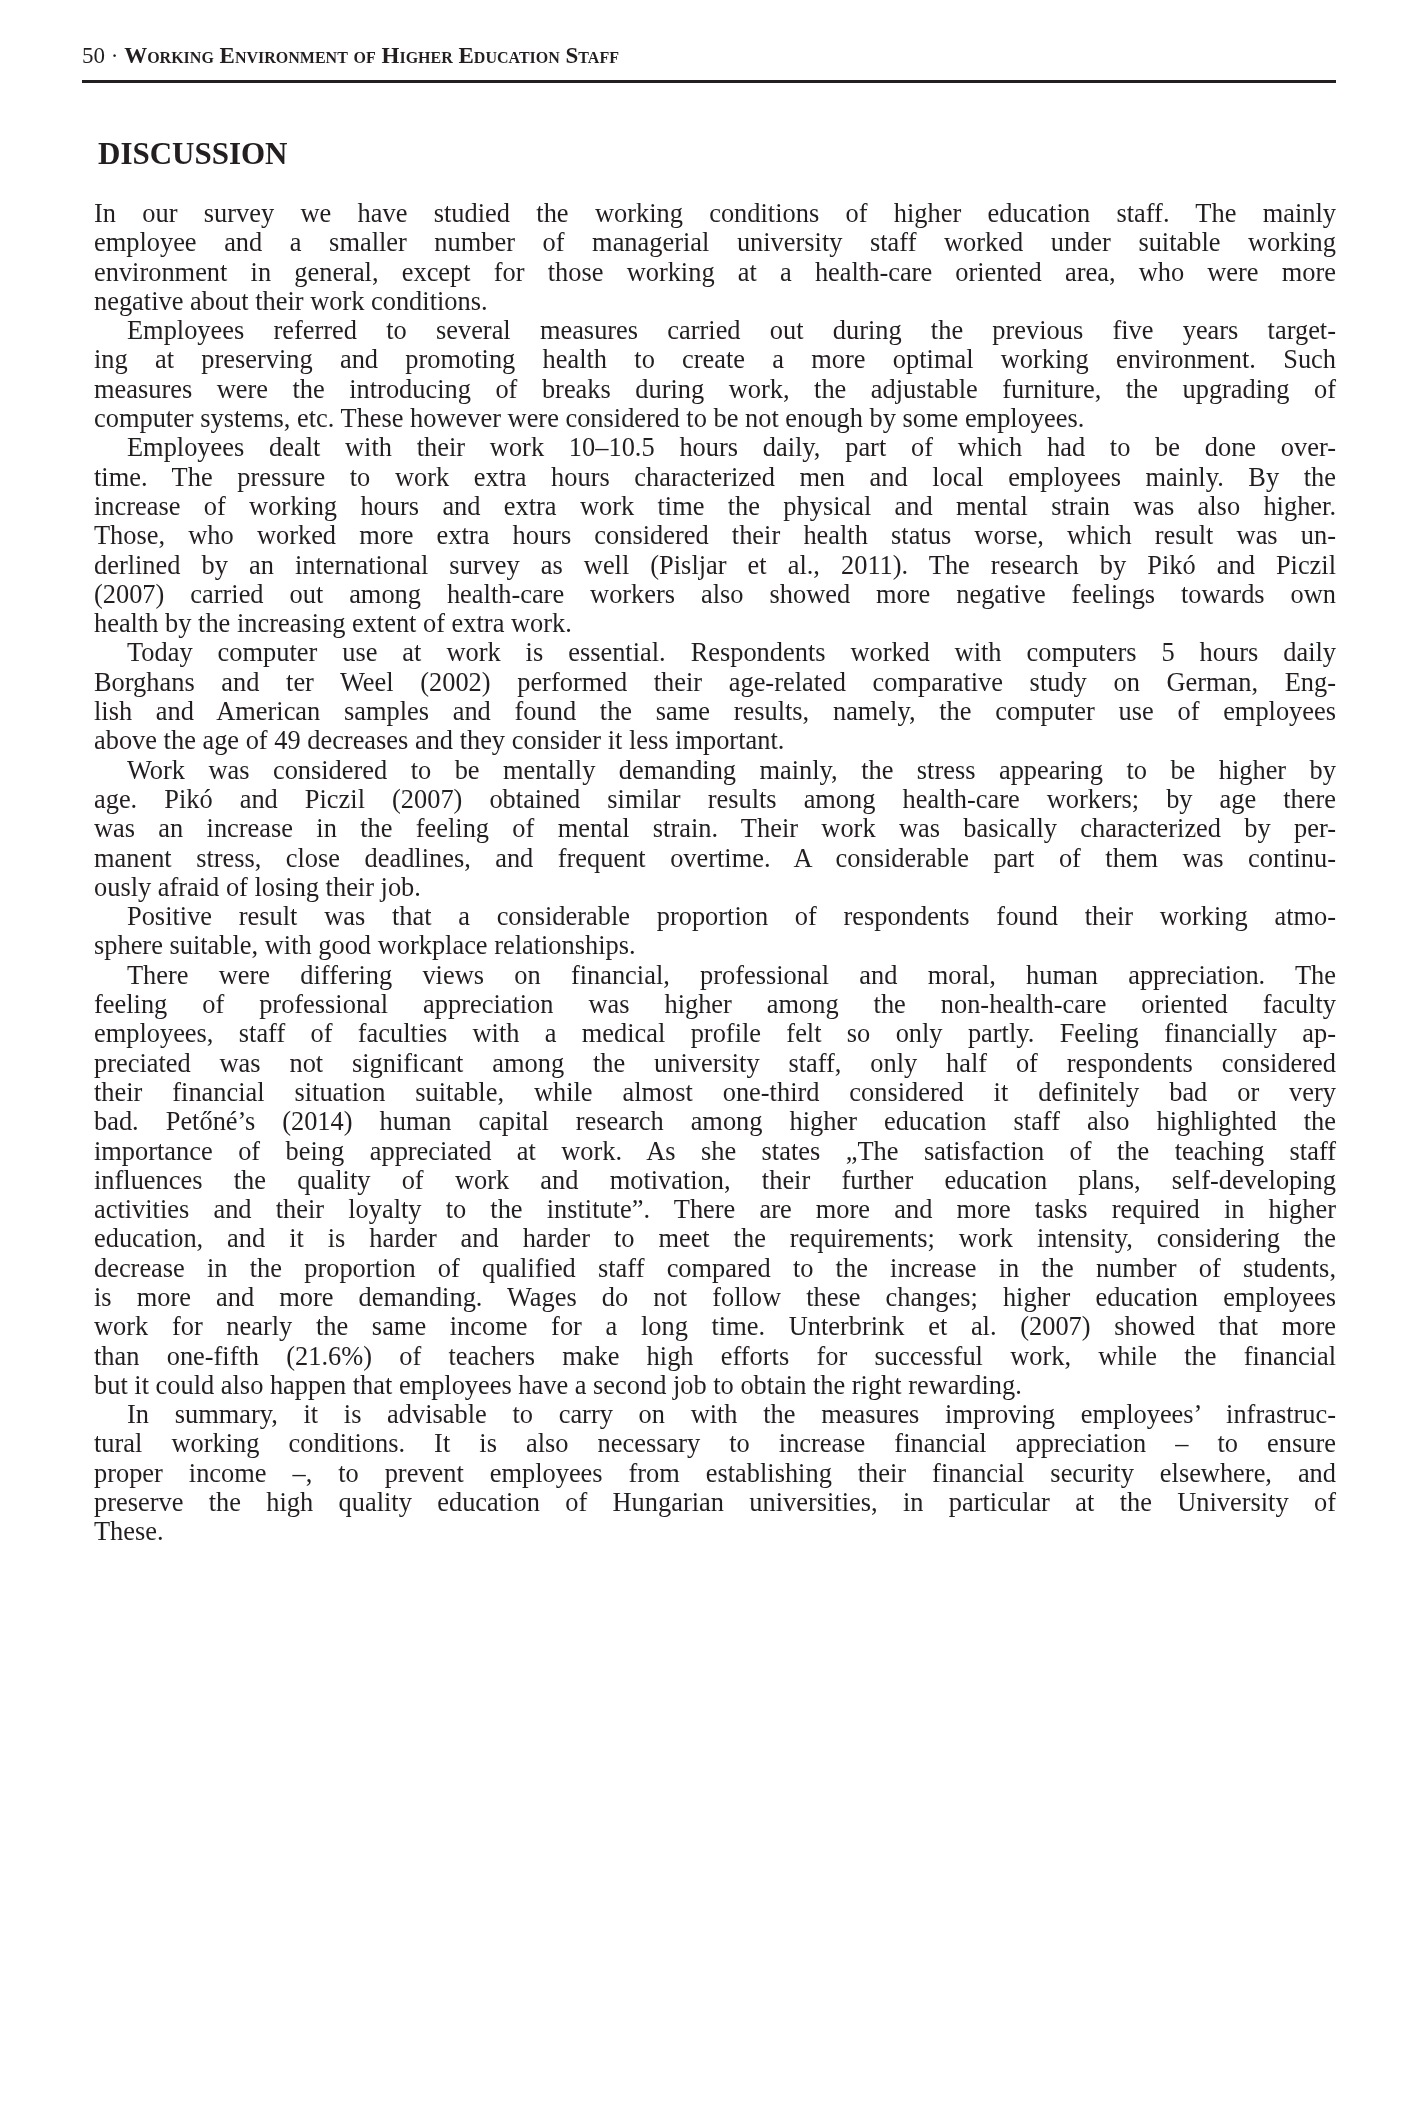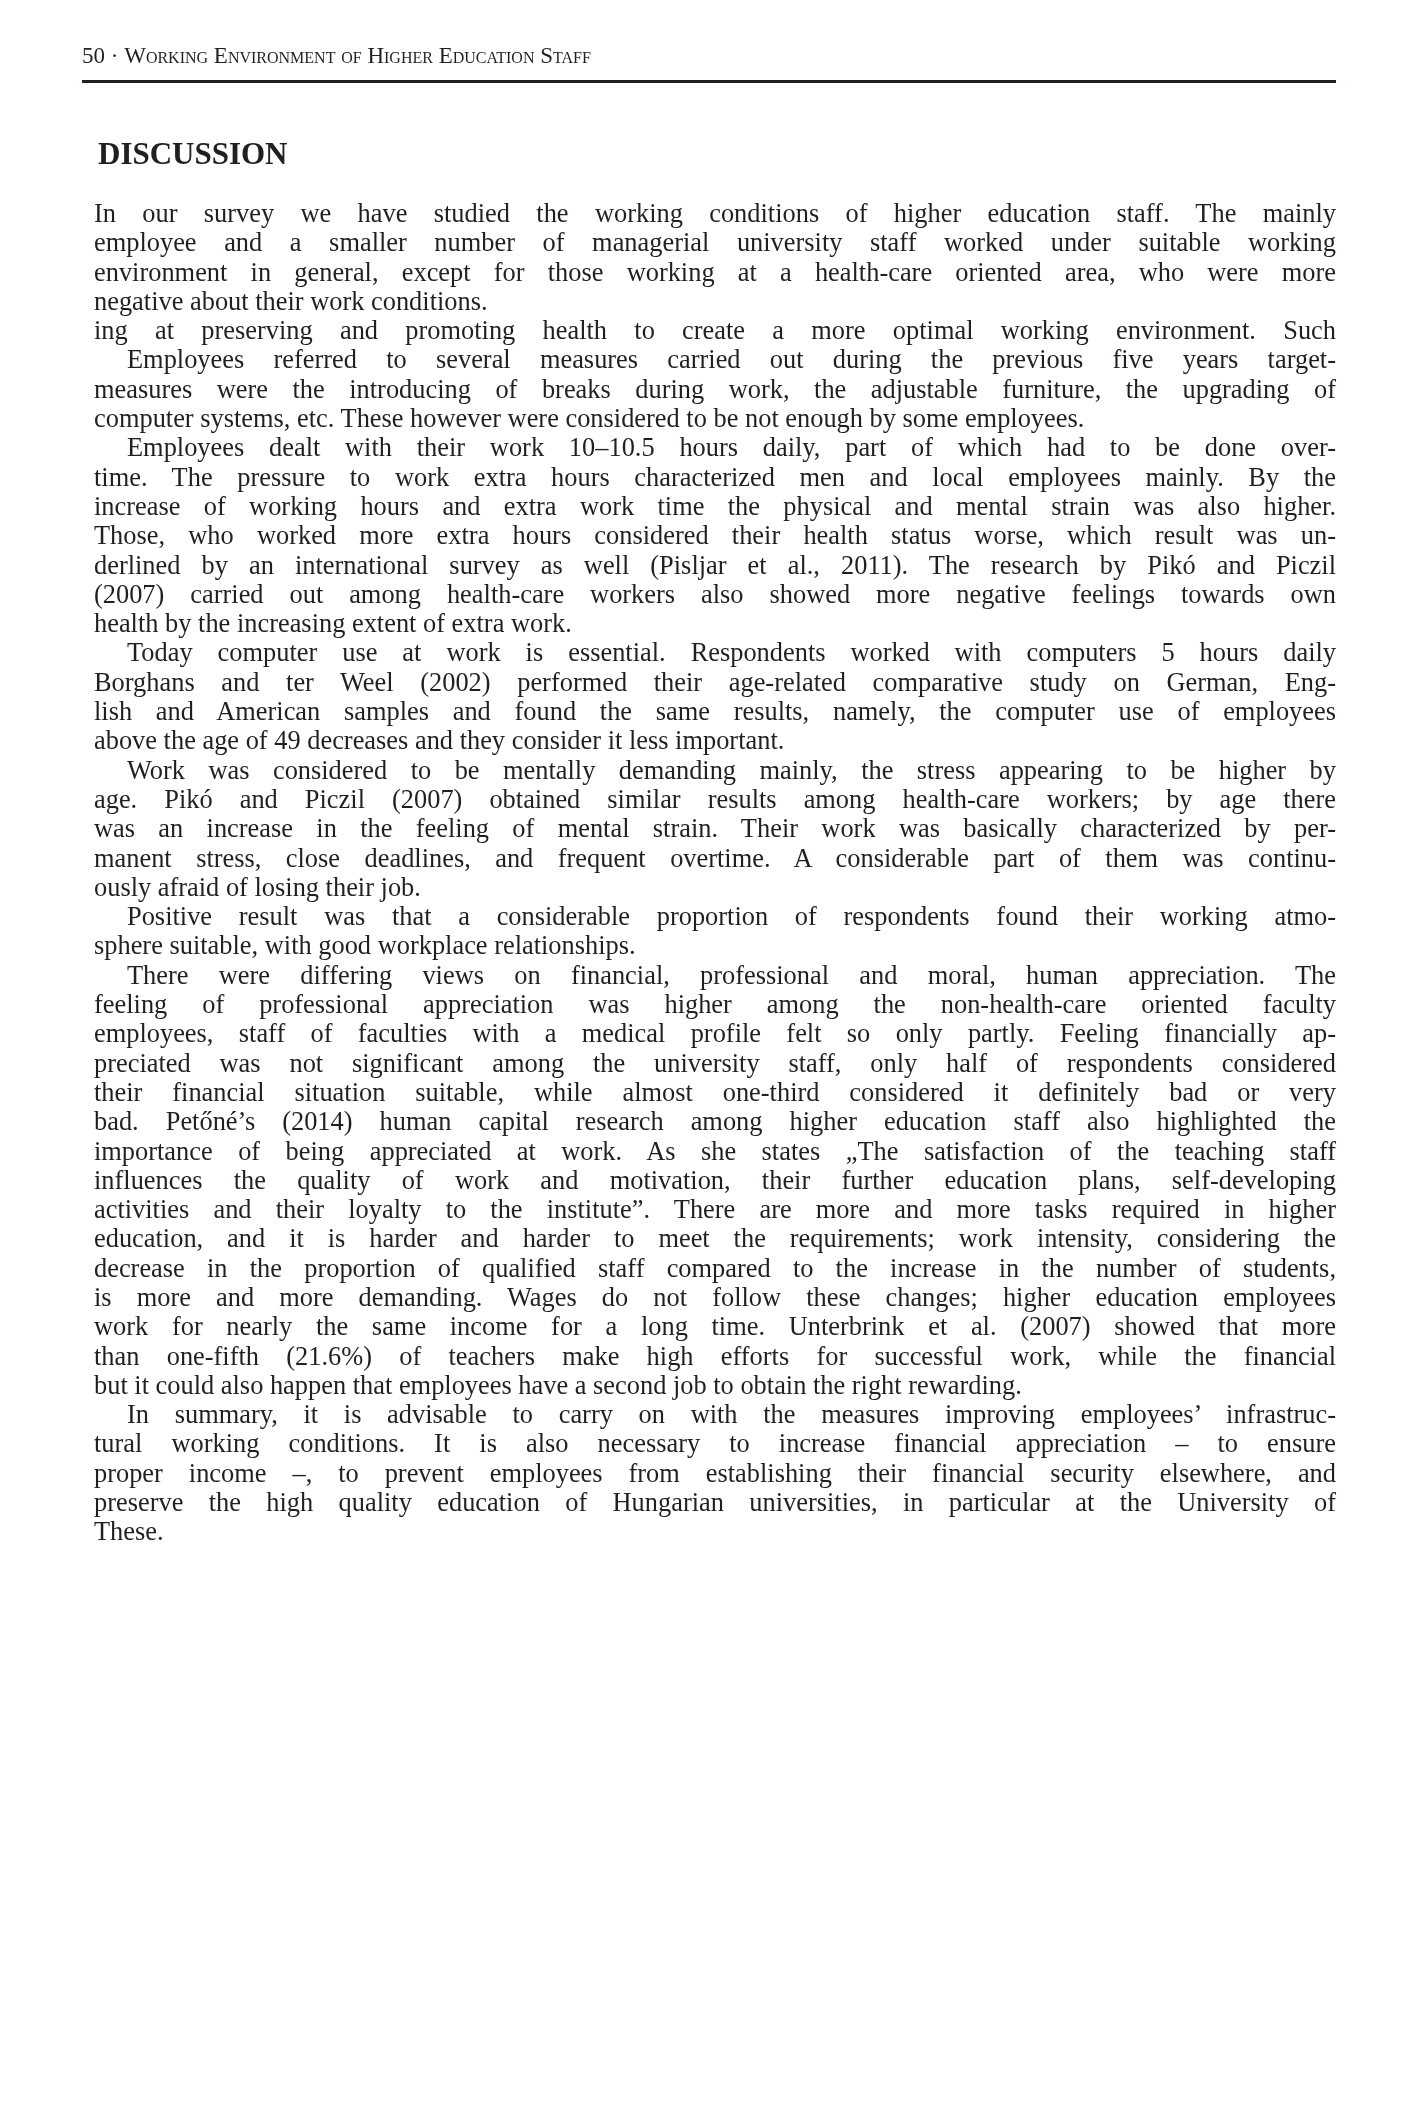--- a/index.html
+++ b/index.html
@@ -13,21 +13,21 @@
   }
   .running-head {
     position: absolute;
     left: 82px;
     top: 43px;
     font-size: 23px;
     letter-spacing: 0px;
     line-height: 26px;
     white-space: nowrap;
   }
-  .running-head .sc { font-variant: small-caps; }
+  .running-head .sc { font-variant: small-caps; font-weight: bold; }
   .head-rule {
     position: absolute;
     left: 82px;
     top: 80px;
     width: 1254px;
     height: 3px;
     background: #231f20;
   }
   .section-title {
     position: absolute;
@@ -71,22 +71,22 @@
 <h2 class="section-title" style="margin:16px;">DISCUSSION</h2>
 
 <div class="body-text" id="body-text">
     <div class="para">
       <span class="line">In our survey we have studied the working conditions of higher education staff. The mainly</span>
       <span class="line">employee and a smaller number of managerial university staff worked under suitable working</span>
       <span class="line">environment in general, except for those working at a health-care oriented area, who were more</span>
       <span class="line last">negative about their work conditions.</span>
     </div>
     <div class="para">
+      <span class="line indent">Employees referred to several measures carried out during the previous five years target-</span>
       <span class="line">ing at preserving and promoting health to create a more optimal working environment. Such</span>
-      <span class="line indent">Employees referred to several measures carried out during the previous five years target-</span>
       <span class="line">measures were the introducing of breaks during work, the adjustable furniture, the upgrading of</span>
       <span class="line last">computer systems, etc. These however were considered to be not enough by some employees.</span>
     </div>
     <div class="para">
       <span class="line indent">Employees dealt with their work 10–10.5 hours daily, part of which had to be done over-</span>
       <span class="line">time. The pressure to work extra hours characterized men and local employees mainly. By the</span>
       <span class="line">increase of working hours and extra work time the physical and mental strain was also higher.</span>
       <span class="line">Those, who worked more extra hours considered their health status worse, which result was un-</span>
       <span class="line">derlined by an international survey as well (Pisljar et al., 2011). The research by Pikó and Piczil</span>
       <span class="line">(2007) carried out among health-care workers also showed more negative feelings towards own</span>

